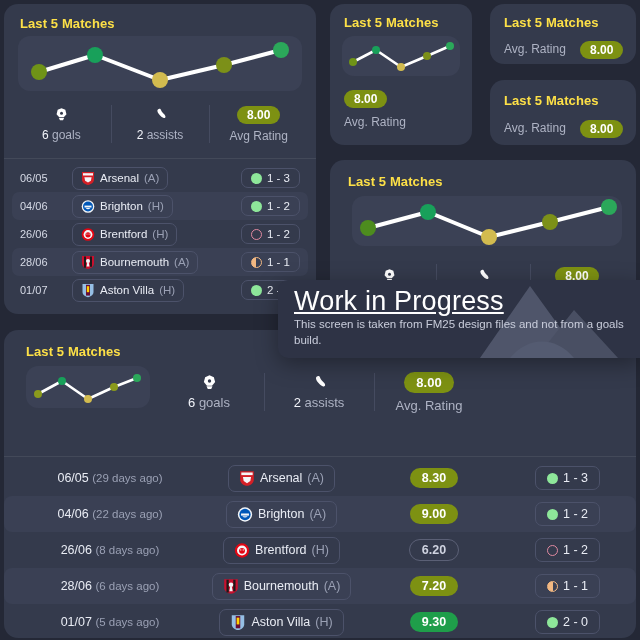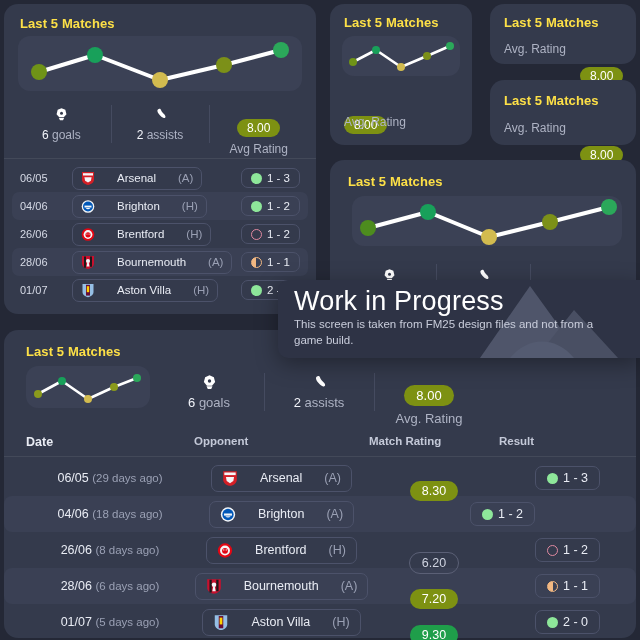--- a/index.html
+++ b/index.html
@@ -35,37 +35,37 @@
   .stat + .stat::before {
     content: ""; position: absolute; left: 0; top: 14%; bottom: 14%;
     width: 1px; background: #454b60;
   }
   .stat-ico { height: 16px; display: flex; align-items: center; }
   .stat-label { font-size: 12px; color: #aeb3c4; }
   .stat-label b { color: #f2f4fa; font-weight: normal; }
 
   .pill {
     display: inline-flex; align-items: center; justify-content: center;
-    border-radius: 999px; font-weight: normal; color: #ffffff;
-    font-size: 12px; padding: 3px 10px; line-height: 1; margin-top: 26px;
+    border-radius: 999px; font-weight: bold; color: #ffffff;
+    font-size: 12px; padding: 3px 10px; line-height: 1;
   }
   .pill.olive { background: #7d9112; }
   .pill.green { background: #1f9e4a; }
   .pill.grey  { background: transparent; color: #cfd3e0; border: 1px solid #5b6076; }
 
   
   .mini-rows { position: absolute; left: 8px; right: 8px; }
   .mini-row {
     display: flex; align-items: center; height: 28px;
     border-radius: 7px; padding: 0 8px;
   }
   .mini-row.alt { background: #3a4054; }
   .mini-date { width: 52px; font-size: 11px; color: #d6dae6; }
   .chip {
-    display: inline-flex; align-items: center; gap: 22px;
+    display: inline-flex; align-items: center; gap: 5px;
     border: 1px solid #4c526a; border-radius: 7px;
     padding: 3px 8px; font-size: 11.5px; color: #e9ecf4;
     background: transparent;
   }
   .chip .ha { color: #9aa0b4; }
   .res {
     display: inline-flex; align-items: center; gap: 5px;
     border: 1px solid #4c526a; border-radius: 7px;
     padding: 3px 9px; font-size: 11.5px; color: #e9ecf4;
   }
@@ -91,21 +91,21 @@
   .big-res  { font-size: 12.5px; padding: 4px 11px; }
 
   .divider { height: 1px; background: #434959; }
 
   
   .wip {
     position: absolute; left: 278px; top: 280px; width: 362px; height: 78px;
     background: #2e3345; border-radius: 10px 0 0 10px; overflow: hidden;
     box-shadow: 0 6px 22px rgba(0,0,0,.35);
   }
-  .wip h1 { font-size: 27px; font-weight: normal; color: #ffffff; letter-spacing: .2px; }
+  .wip h1 { font-size: 27px; font-weight: normal; color: #ffffff; letter-spacing: .2px; text-decoration: underline; }
   .wip p  { font-size: 11.5px; color: #c9cddb; line-height: 1.35; }
   .wip-body { position: relative; z-index: 2; padding: 6px 16px; }
   .wip-art { position: absolute; right: -10px; top: 0; bottom: 0; width: 180px; z-index: 1; opacity: .75; }
 </style>
 </head>
 <body>
 
 <div class="page">
 
   <div class="card" style="left:4px; top:4px; width:312px; height:310px;">
@@ -345,26 +345,20 @@
             </svg>
         </span>
         <span class="stat-label" style="font-size:13px;"><b>2</b><span> assists</span></span>
       </div>
       <div class="stat">
         <span class="pill olive" style="font-size:13px;padding:4px 12px;">8.00</span>
         <span class="stat-label" style="font-size:13px;">Avg. Rating</span>
       </div>
     </div>
 
-    <div class="thead" style="position:absolute;left:0;right:0;top:105px;">
-      <span class="c-date">Date</span>
-      <span class="c-opp">Opponent</span>
-      <span class="c-rate">Match Rating</span>
-      <span class="c-res">Result</span>
-    </div>
     <div class="divider" style="position:absolute;left:0;right:0;top:126px;"></div>
 
     <div style="position:absolute;left:0;right:0;top:130px;">
       <div class="trow">
         <span class="c-date"><span>06/05</span> <span class="ago">(29 days ago)</span></span>
         <span class="c-opp"><span class="chip big-chip">
           <svg class="crest" style="width:16px;height:17px;" viewBox="0 0 14 15">
                 <path d="M1 1h12v7.5c0 3-3 5-6 5.5-3-.5-6-2.5-6-5.5z" fill="#d41f26"></path>
                 <path d="M2 2.2h10v2.3H2z" fill="#f4f6f8"></path>
                 <path d="M3.4 6.2h7.2l-.7 3.6L7 11.6 4.1 9.8z" fill="#f4f6f8"></path>
@@ -372,31 +366,32 @@
           <span>Arsenal</span>
               <span class="ha">(A)</span>
             </span></span>
         <span class="c-rate"><span class="pill olive big-pill">8.30</span></span>
         <span class="c-res"><span class="res big-res">
               <span class="dot win"></span>
               <span>1 - 3</span>
             </span></span>
       </div>
       <div class="trow alt">
-        <span class="c-date"><span>04/06</span> <span class="ago">(18 days ago)</span></span>
+        <span class="c-date"><span>04/06</span> <span class="ago">(22 days ago)</span></span>
         <span class="c-opp"><span class="chip big-chip">
           <svg class="crest" style="width:16px;height:17px;" viewBox="0 0 14 15">
                 <circle cx="7" cy="7.5" r="6.3" fill="#f4f6f8"></circle>
                 <circle cx="7" cy="7.5" r="5" fill="#0057b8"></circle>
                 <path d="M3.5 6.6h7v1.9h-7z" fill="#f4f6f8"></path>
                 <path d="M4.6 9c1.4 1.6 3.4 1.6 4.8 0z" fill="#f4f6f8"></path>
               </svg>
           <span>Brighton</span>
               <span class="ha">(A)</span>
             </span></span>
+        <span class="c-rate"><span class="pill olive big-pill">9.00</span></span>
         <span class="c-res"><span class="res big-res">
               <span class="dot win"></span>
               <span>1 - 2</span>
             </span></span>
       </div>
       <div class="trow">
         <span class="c-date"><span>26/06</span> <span class="ago">(8 days ago)</span></span>
         <span class="c-opp"><span class="chip big-chip">
           <svg class="crest" style="width:16px;height:17px;" viewBox="0 0 14 15">
                 <circle cx="7" cy="7.5" r="6.3" fill="#e30613"></circle>
@@ -453,17 +448,17 @@
   </div>
 
   <div class="wip">
     <svg class="wip-art" viewBox="0 0 180 78" preserveAspectRatio="none">
       <path d="M10 78 L60 6 L112 78 Z" fill="#5b6277"></path>
       <path d="M66 78 L104 30 L148 78 Z" fill="#535a6e"></path>
       <path d="M40 78 C58 56 86 56 104 78 Z" fill="#626a80"></path>
     </svg>
     <div class="wip-body">
       <h1>Work in Progress</h1>
-      <p>This screen is taken from FM25 design files and not from a game build.</p>
+      <p>This screen is taken from FM25 design files and not from a goals build.</p>
     </div>
   </div>
 
 </div>
 
 </body></html>

